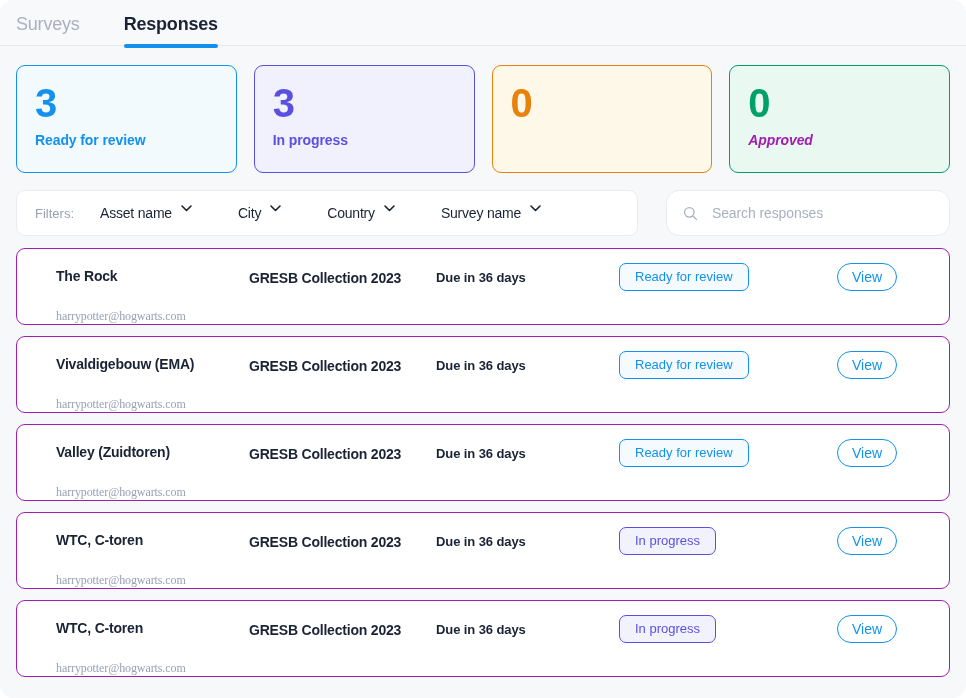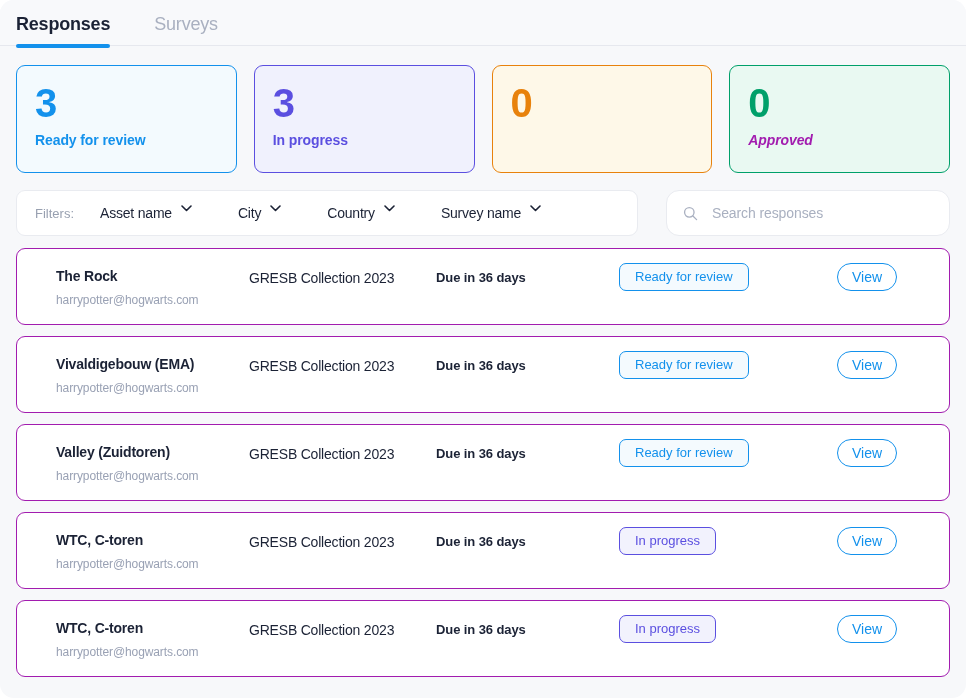--- a/index.html
+++ b/index.html
@@ -193,29 +193,30 @@
   }
   .asset-name {
     font-size: 14px;
     font-weight: 700;
     color: #1b2235;
     letter-spacing: -0.2px;
   }
   .asset-email {
     font-size: 12px;
     color: #99a1b4;
-    margin-top: 9px;
+    margin-top: 25px;
     letter-spacing: -0.1px;
+    font-family: Liberation Serif, serif;
   }
   .cell-survey {
     position: absolute;
     left: 232px;
     top: 21px;
     font-size: 14px;
-    font-weight: 400;
+    font-weight: 700;
     color: #1b2235;
     letter-spacing: -0.2px;
   }
   .cell-due {
     position: absolute;
     left: 419px;
     top: 21px;
     font-size: 13px;
     font-weight: 700;
     color: #1b2235;
@@ -263,22 +264,22 @@
     cursor: pointer;
     padding: 0;
   }
 </style>
 </head>
 <body>
 
 <div class="app">
 
   <div class="tabbar">
+    <button class="tab tab-inactive">Surveys</button>
     <button class="tab tab-active">Responses</button>
-    <button class="tab tab-inactive">Surveys</button>
   </div>
 
   <div class="stats">
     <div class="stat-card" id="stat-0" style="background: rgb(243, 250, 254); border-color: rgb(19, 145, 236);">
       <div class="stat-num" style="color: rgb(19, 145, 236);">3</div>
       <div class="stat-label" style="color: rgb(19, 145, 236);">Ready for review</div>
     </div>
     <div class="stat-card" id="stat-1" style="background: rgb(240, 241, 253); border-color: rgb(91, 79, 224);">
       <div class="stat-num" style="color: rgb(91, 79, 224);">3</div>
       <div class="stat-label" style="color: rgb(91, 79, 224);">In progress</div>

